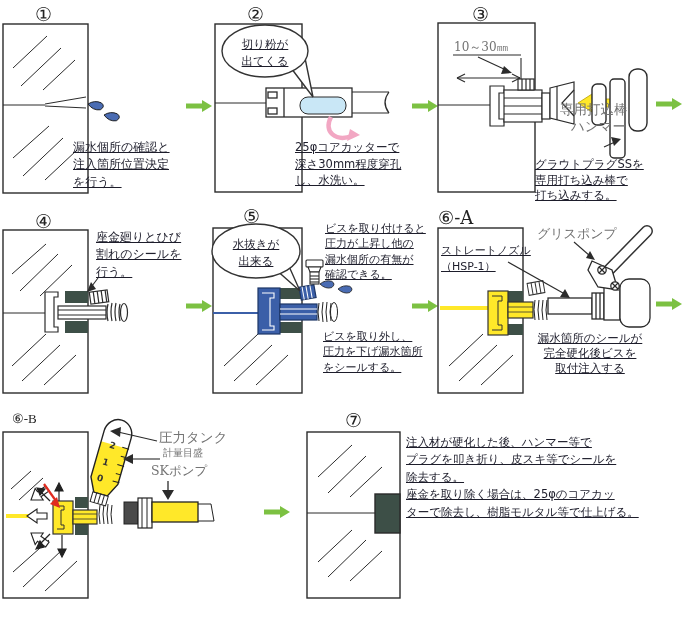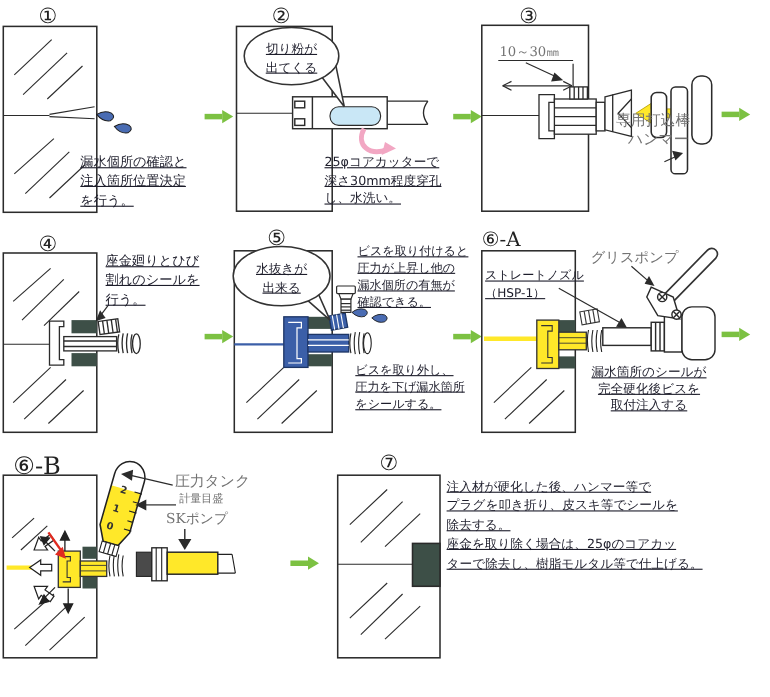--- a/index.html
+++ b/index.html
@@ -377,20 +377,23 @@
 <div class="txt bubble-text" style="left:224px;top:36px;width:82px;">切り粉が
 出てくる</div>
 <div class="txt" style="left:295px;top:139px;width:130px;">25φコアカッターで
 深さ30mm程度穿孔
 し、水洗い。</div>
 
 <div class="stepnum" style="left:472px;top:3px;">③</div>
 <div class="lbl serif" style="left:454px;top:39px;font-size:12px;">10～30㎜</div>
 <div class="lbl serif" style="left:560px;top:101px;font-size:13.5px;">専用打込棒</div>
 <div class="lbl serif" style="left:571px;top:118px;font-size:13.5px;">ハンマー</div>
+<div class="txt" style="left:535px;top:157px;width:120px;line-height:1.35;">グラウトプラグSSを
+専用打ち込み棒で
+打ち込みする。</div>
 
 <div class="stepnum" style="left:35px;top:210px;">④</div>
 <div class="txt" style="left:96px;top:229px;width:105px;font-size:12px;">座金廻りとひび
 割れのシールを
 行う。</div>
 
 <div class="stepnum" style="left:243px;top:205px;">⑤</div>
 <div class="txt bubble-text" style="left:215px;top:236px;width:82px;">水抜きが
 出来る</div>
 <div class="txt" style="left:323px;top:329px;width:118px;font-size:11px;line-height:1.4;">ビスを取り外し、
@@ -402,21 +405,21 @@
 確認できる。</div>
 
 <div class="stepnum" style="left:438px;top:207px;font-size:18px;">⑥-A</div>
 <div class="txt" style="left:441px;top:243px;width:90px;font-size:11px;line-height:1.45;">ストレートノズル
 （HSP-1）</div>
 <div class="lbl serif" style="left:537px;top:225px;font-size:13px;">グリスポンプ</div>
 <div class="txt" style="left:530px;top:331px;width:120px;line-height:1.32;text-align:center;">漏水箇所のシールが
 完全硬化後ビスを
 取付注入する</div>
 
-<div class="stepnum" style="left:12px;top:411px;font-size:22px;">⑥-B</div>
+<div class="stepnum" style="left:12px;top:411px;font-size:13px;font-family:Liberation Serif, serif;">⑥-B</div>
 <div class="lbl serif" style="left:159px;top:429px;font-size:13.5px;">圧力タンク</div>
 <div class="lbl serif" style="left:163px;top:446px;font-size:10px;">計量目盛</div>
 <div class="lbl serif" style="left:151px;top:463px;font-size:12.5px;">SKポンプ</div>
 
 <div class="stepnum" style="left:345px;top:409px;">⑦</div>
 <div class="txt" style="left:406px;top:434px;width:292px;line-height:1.52;">注入材が硬化した後、ハンマー等で
 プラグを叩き折り、皮スキ等でシールを
 除去する。
 座金を取り除く場合は、25φのコアカッ
 ターで除去し、樹脂モルタル等で仕上げる。</div>

